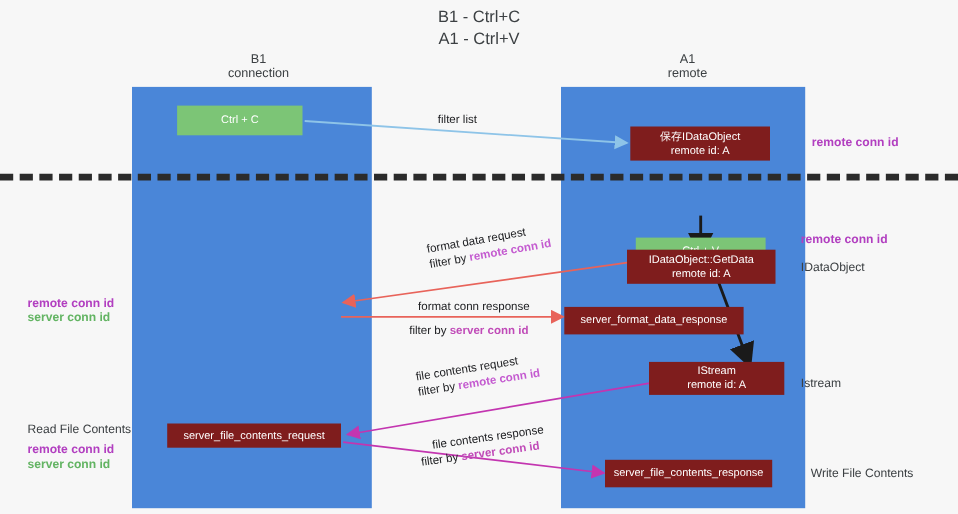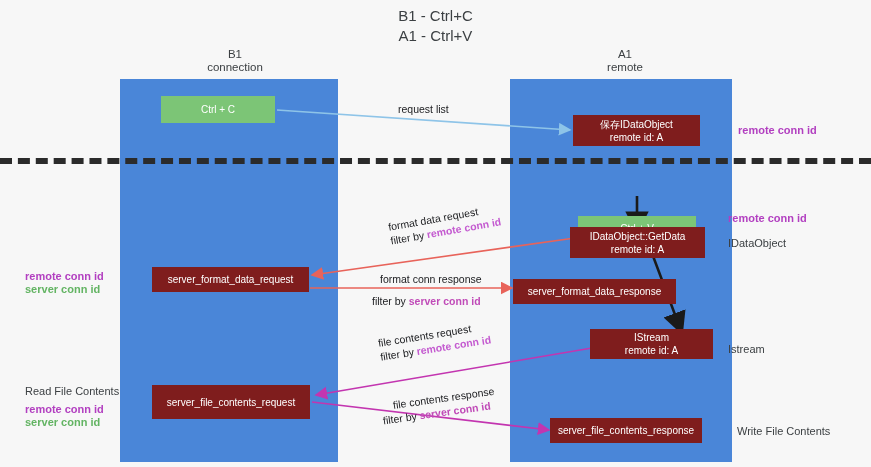--- a/index.html
+++ b/index.html
@@ -143,32 +143,31 @@
   <div class="node green" style="left:161px; top:96px; width:114px; height:27px;">Ctrl + C</div>
 
   <div class="node orange" style="left:573px; top:115px; width:127px; height:31px;">保存IDataObject
 remote id: A</div>
 
   <div class="node green" style="left:578px; top:172px; width:118px; height:25px;margin-top:44px;">Ctrl + V</div>
 
   <div class="node orange" style="left:570px; top:227px; width:135px; height:31px;">IDataObject::GetData
 remote id: A</div>
 
-  <div class="node orange" style="left:152px; top:267px; width:157px; height:25px;">server_format_data_request</div>
 
   <div class="node orange" style="left:513px; top:279px; width:163px; height:25px;">server_format_data_response</div>
 
   <div class="node orange" style="left:590px; top:329px; width:123px; height:30px;">IStream
 remote id: A</div>
 
-  <div class="node orange" style="left:152px; top:385px; width:158px; height:34px;">server_file_contents_request</div>
+  <div class="node orange" style="left:152px; top:385px; width:158px; height:22px;">server_file_contents_request</div>
 
   <div class="node orange" style="left:550px; top:418px; width:152px; height:25px;">server_file_contents_response</div>
 
-  <div class="edge-label" style="left:398px; top:102px;">request list</div>
+  <div class="edge-label" style="left:398px; top:102px;">filter list</div>
 
   <div class="edge-label rot-b" style="left:387px; top:220px;">
     <div>format data request</div>
     <div>
       <span>filter by </span><span class="hl-purple">remote conn id</span>
     </div>
   </div>
 
   <div class="edge-label" style="left:380px; top:272px;">
     <div>format conn response</div>

